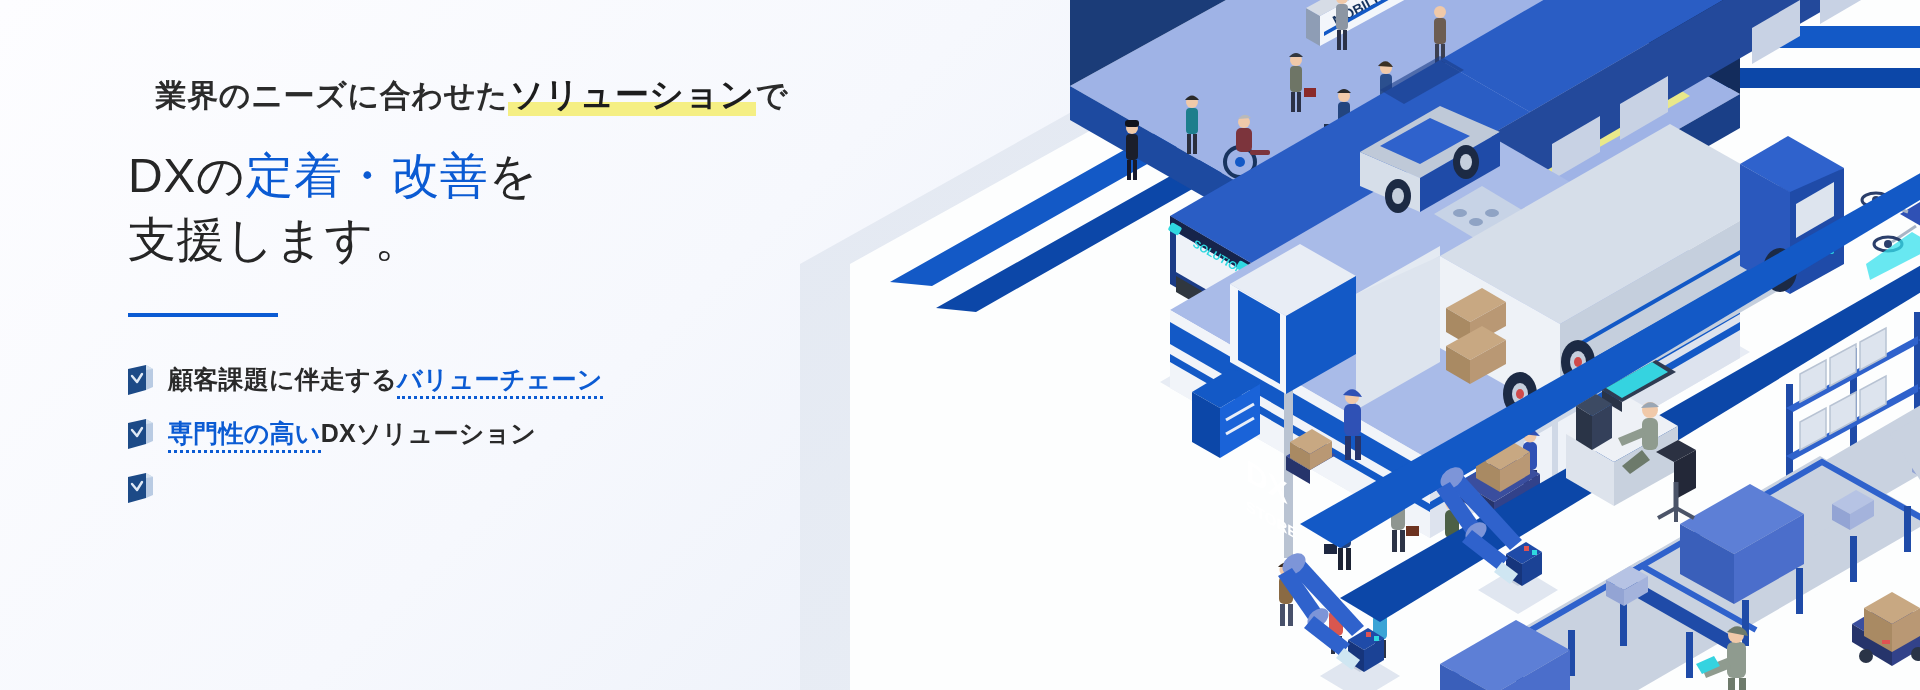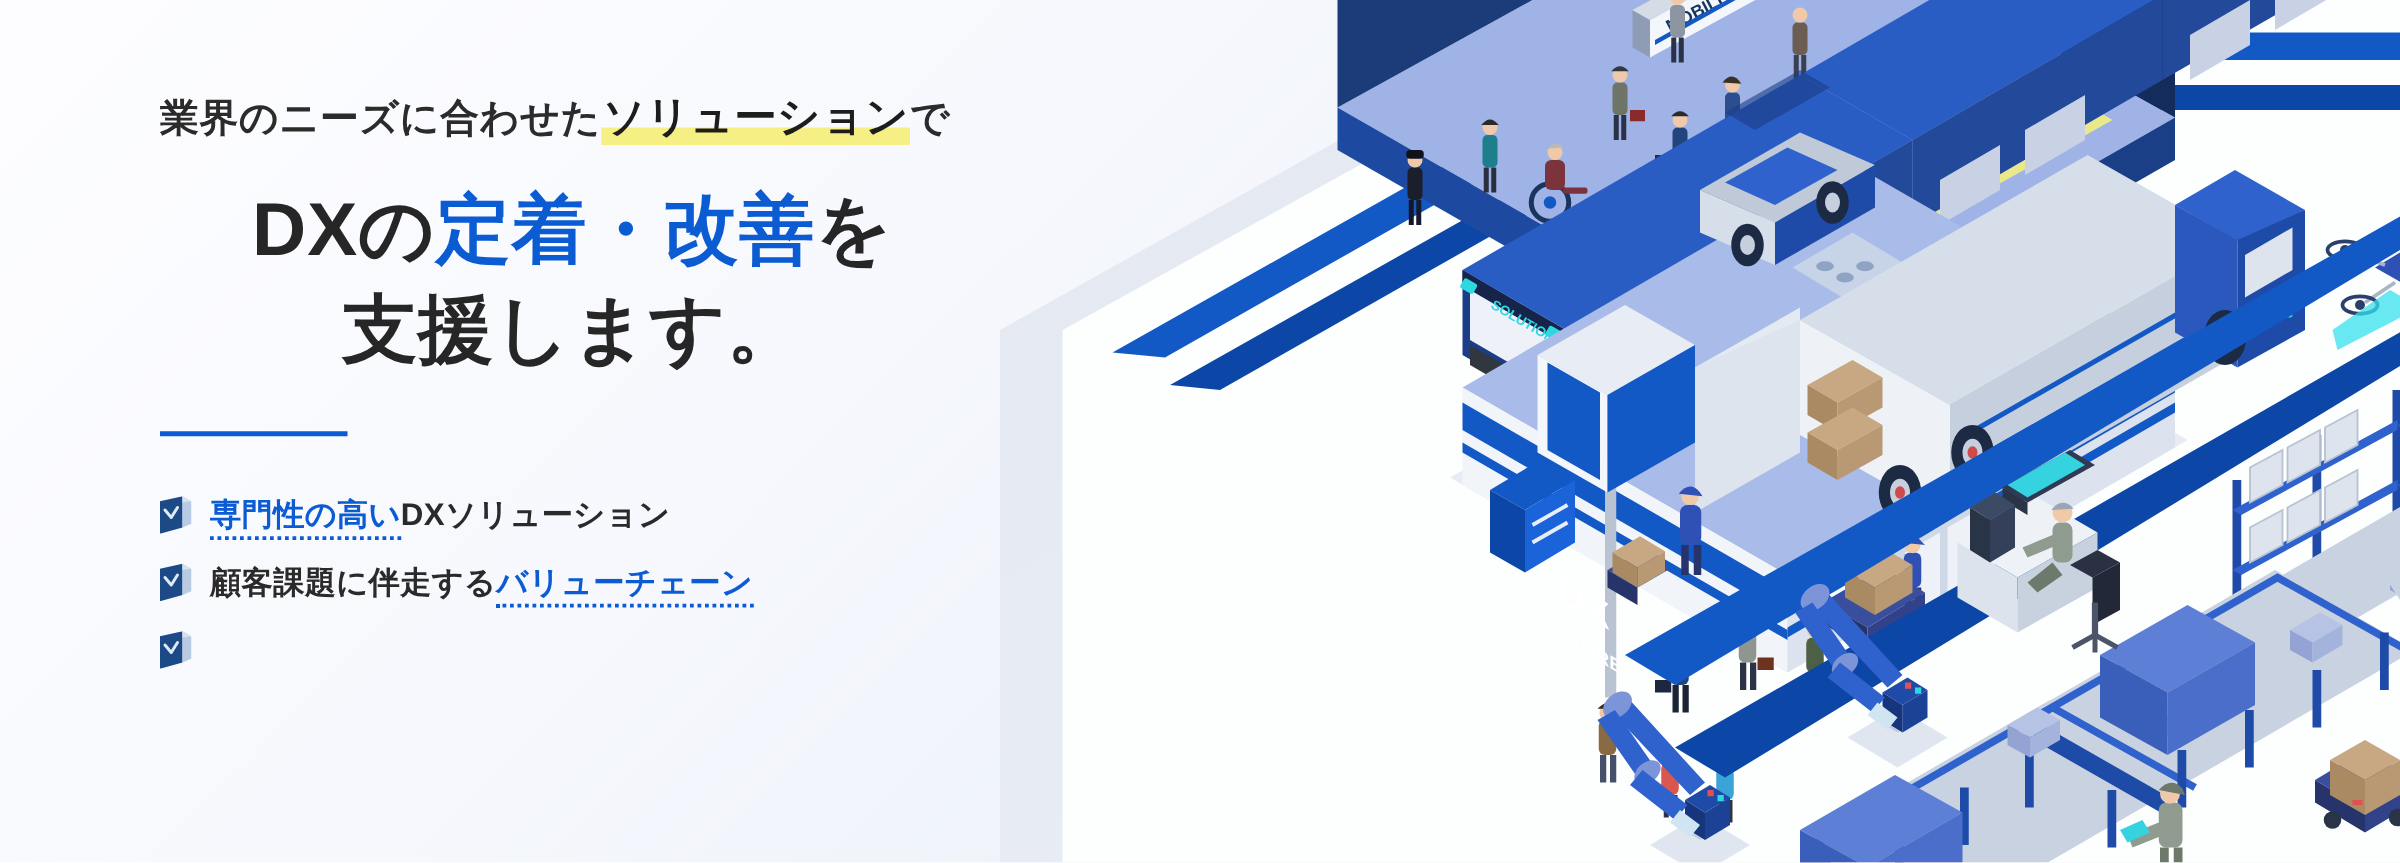--- a/index.html
+++ b/index.html
@@ -24,20 +24,21 @@
     width:660px;
     z-index:5;
   }
   #kicker {
     font-size:31px;
     font-weight:700;
     letter-spacing:.02em;
     color:#2b2b2b;
     white-space:nowrap;
     line-height:1.35;
+    text-align:right;
   }
   #kicker .hl {
     position:relative;
     display:inline-block;
     font-size:34px;
     font-weight:800;
     letter-spacing:.01em;
     color:#1d1d1d;
     padding:0 1px;
     z-index:0;
@@ -46,26 +47,25 @@
     content:"";
     position:absolute;
     left:0; right:0; bottom:2px;
     height:14px;
     background:#f5ef84;
     z-index:-1;
   }
 
   #headline {
     margin-top:26px;
-    font-size:60px;
-    font-weight:700;
+    font-size:48px;
+    font-weight:400;
     line-height:1.34;
     letter-spacing:.012em;
     color:#262626;
-    text-align:center;
   }
   #headline .accent { color:#0b5bd3; }
 
   #rule {
     margin-top:40px;
     width:150px; height:4px;
     background:#0b5bd3;
   }
 
   #bullets { margin-top:36px; }
@@ -105,43 +105,43 @@
 
   <div id="copy">
 
     <div id="kicker"><span>業界のニーズに合わせた</span><span class="hl">ソリューション</span><span>で</span></div>
 
     <h1 id="headline"><span><span>DXの</span><span class="accent">定着・改善</span><span>を</span></span><br><span>支援します。</span></h1>
 
     <div id="rule"></div>
 
     <ul id="bullets" style="list-style:none;">
+
+      <li class="bullet">
+        <span class="bullet-icon">
+          <svg viewBox="0 0 26 30" xmlns="http://www.w3.org/2000/svg">
+            <path d="M0 4 L18 0 L18 25 L0 30 Z" fill="#1c4a87"></path>
+            <path d="M18 0 L25 4 L25 22 L18 25 Z" fill="#b9cbe3"></path>
+            <path d="M18 0 L25 4 L18 5 Z" fill="#d6e2ef"></path>
+            <path d="M4 11 L9 17 L14 9" fill="none" stroke="#dfe9f5" stroke-width="2.4" stroke-linecap="round" stroke-linejoin="round"></path>
+          </svg>
+        </span>
+        <span class="bullet-text"><span>顧客課題に伴走する</span><span class="blue">バリューチェーン</span></span>
+      </li>
 
       <li class="bullet">
         <span class="bullet-icon">
           <svg viewBox="0 0 26 30" xmlns="http://www.w3.org/2000/svg">
             <path d="M0 4 L18 0 L18 25 L0 30 Z" fill="#1c4a87"></path>
             <path d="M18 0 L25 4 L25 22 L18 25 Z" fill="#b9cbe3"></path>
             <path d="M18 0 L25 4 L18 5 Z" fill="#d6e2ef"></path>
             <path d="M4 11 L9 17 L14 9" fill="none" stroke="#dfe9f5" stroke-width="2.4" stroke-linecap="round" stroke-linejoin="round"></path>
           </svg>
         </span>
         <span class="bullet-text"><span class="blue">専門性の高い</span><span>DXソリューション</span></span>
-      </li>
-
-      <li class="bullet">
-        <span class="bullet-icon">
-          <svg viewBox="0 0 26 30" xmlns="http://www.w3.org/2000/svg">
-            <path d="M0 4 L18 0 L18 25 L0 30 Z" fill="#1c4a87"></path>
-            <path d="M18 0 L25 4 L25 22 L18 25 Z" fill="#b9cbe3"></path>
-            <path d="M18 0 L25 4 L18 5 Z" fill="#d6e2ef"></path>
-            <path d="M4 11 L9 17 L14 9" fill="none" stroke="#dfe9f5" stroke-width="2.4" stroke-linecap="round" stroke-linejoin="round"></path>
-          </svg>
-        </span>
-        <span class="bullet-text"><span>顧客課題に伴走する</span><span class="blue">バリューチェーン</span></span>
       </li>
 
       <li class="bullet">
         <span class="bullet-icon">
           <svg viewBox="0 0 26 30" xmlns="http://www.w3.org/2000/svg">
             <path d="M0 4 L18 0 L18 25 L0 30 Z" fill="#1c4a87"></path>
             <path d="M18 0 L25 4 L25 22 L18 25 Z" fill="#b9cbe3"></path>
             <path d="M18 0 L25 4 L18 5 Z" fill="#d6e2ef"></path>
             <path d="M4 11 L9 17 L14 9" fill="none" stroke="#dfe9f5" stroke-width="2.4" stroke-linecap="round" stroke-linejoin="round"></path>
           </svg>

